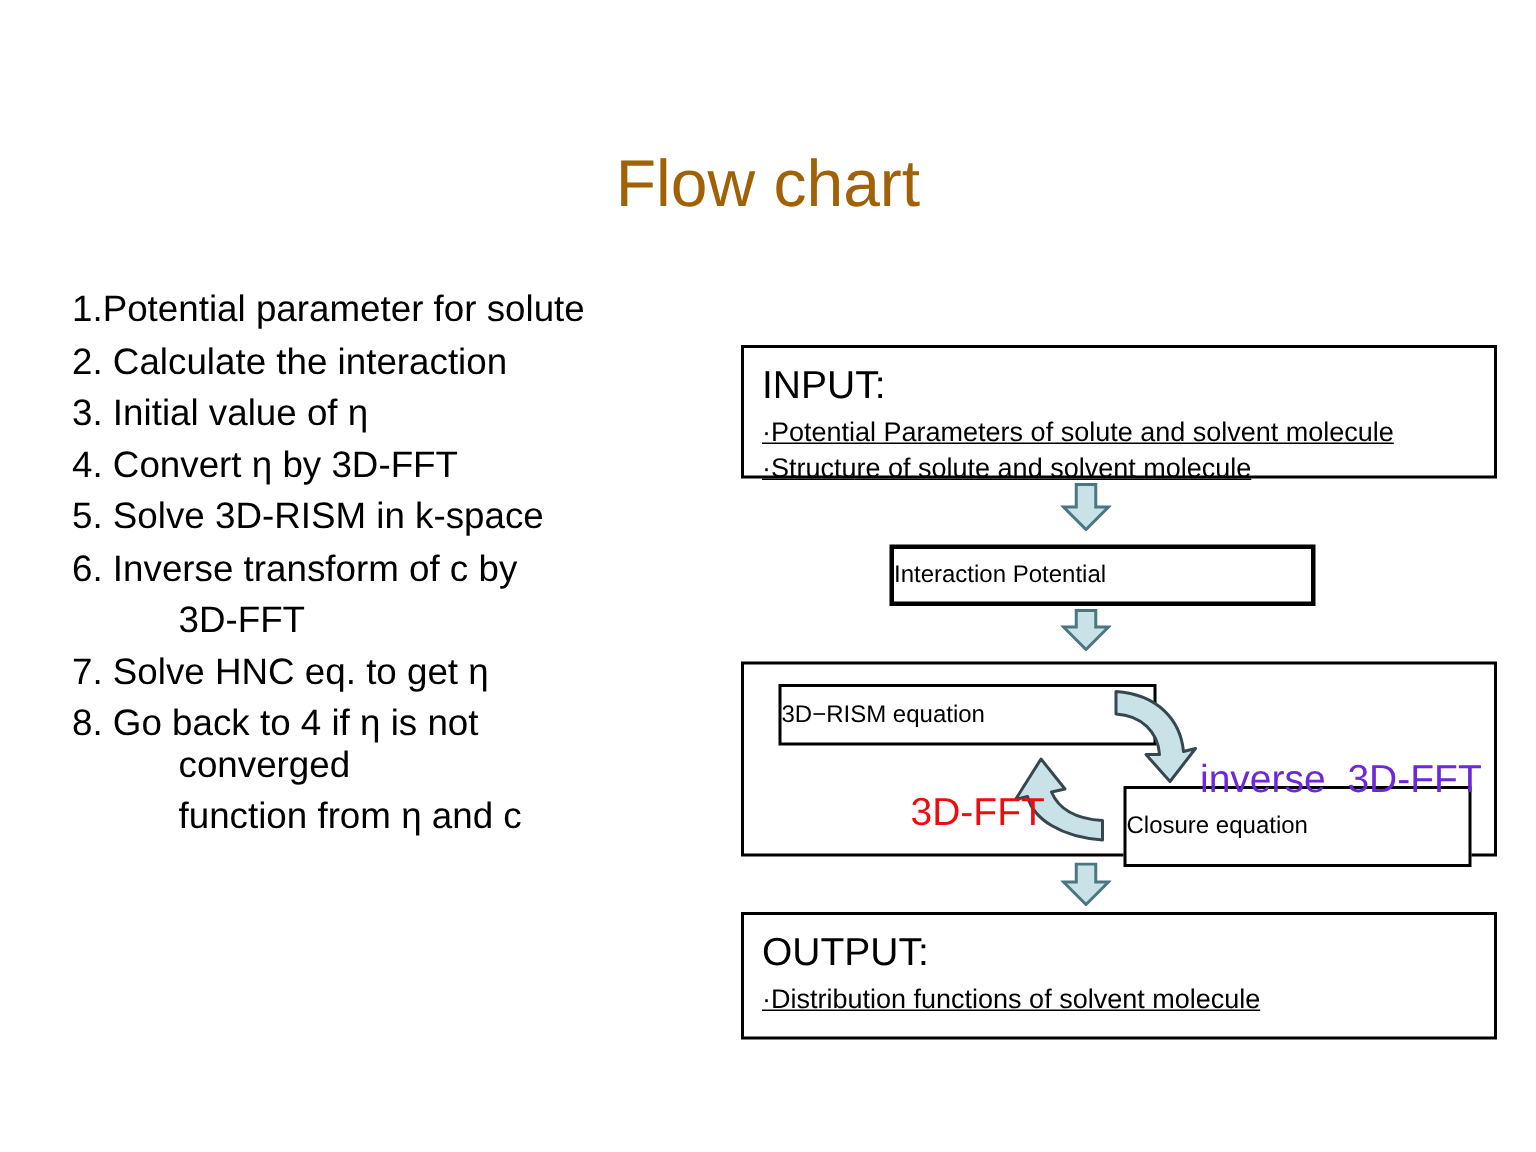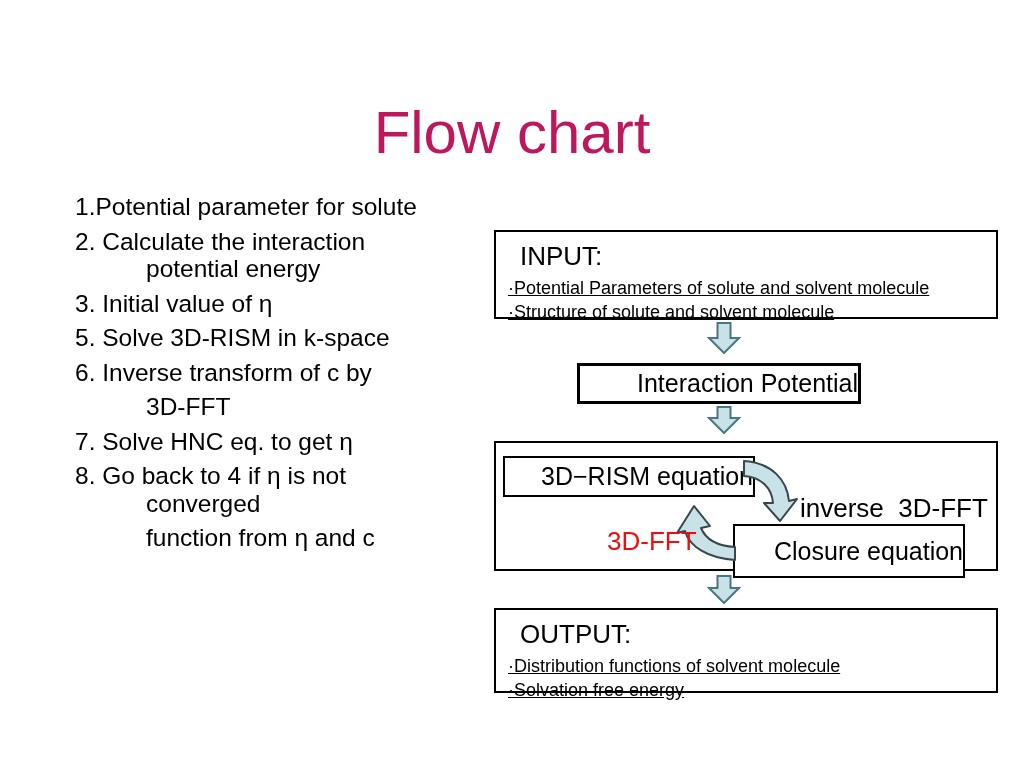--- a/index.html
+++ b/index.html
@@ -9,49 +9,50 @@
     width: 1024px; height: 768px;
     background: #ffffff;
     overflow: hidden;
     font-family: "Liberation Sans", "DejaVu Sans", sans-serif;
     color: #000;
   }
   .title {
     position: absolute;
     left: 0; top: 98px; width: 1024px;
     text-align: center;
-    font-size: 60px;
+    font-size: 44px;
     letter-spacing: 0px;
-    color: #be185d;
+    color: #a16207;
   }
   .steps {
     position: absolute;
     left: 48px; top: 193px; width: 450px;
     font-size: 24.5px;
     line-height: 27.5px;
   }
   .step { margin-bottom: 7px; }
-  .step-line { white-space: nowrap; margin-left: 27px; }
+  .step-line { white-space: nowrap; }
   .step-line.cont { padding-left: 71px; }
 
   
   .fc-box {
     position: absolute;
     border: 2px solid #000;
     background: #fff;
   }
   .fc-label-box {
     position: absolute;
     border: 2px solid #000;
     background: #fff;
-    display: flex; align-items: center; justify-content: flex-end;
-    font-size: 25px;
+    display: flex; align-items: center; justify-content: flex-start;
+    font-size: 16px;
     white-space: nowrap;
+    margin-left: 16px;
   }
-  .io-head { font-size: 26px; margin-bottom: 5px; margin-left: 12px; }
+  .io-head { font-size: 26px; margin-bottom: 5px; }
   .io-bullet { font-size: 18px; line-height: 23.5px; text-decoration: underline; }
   .io-text { padding: 9px 8px 0 12px; }
 
   .red-label {
     position: absolute;
     font-size: 26px;
     white-space: pre;
   }
   svg.arrow { position: absolute; pointer-events: none; }
 </style>
@@ -61,24 +62,26 @@
 <div class="slide">
 
   <div class="title">Flow chart</div>
 
   <div class="steps">
       <div class="step">
         <div class="step-line">1.Potential parameter for solute</div>
       </div>
       <div class="step">
         <div class="step-line">2. Calculate the interaction</div>
-        <div class="step-line cont">potential energy</div>
       </div>
       <div class="step">
         <div class="step-line">3. Initial value of η</div>
+      </div>
+      <div class="step">
+        <div class="step-line">4. Convert η by 3D-FFT</div>
       </div>
       <div class="step">
         <div class="step-line">5. Solve 3D-RISM in k-space</div>
       </div>
       <div class="step">
         <div class="step-line">6. Inverse transform of c by</div>
       </div>
       <div class="step">
         <div class="step-line cont">3D-FFT</div>
       </div>
@@ -122,28 +125,27 @@
 
   <div class="fc-label-box" style="left: 733px; top: 524px; width: 232px; height: 54px; border-color: rgb(0, 0, 0);">
     <span>Closure equation</span>
   </div>
 
   <svg class="arrow" style="left:494px; top:441px;" width="504" height="130" viewBox="494 441 504 130">
     <path class="curved-arrow" stroke-width="2" stroke-linejoin="round" d="M 744,461 C 772,463 787,480 789,501 L 797,499 L 780,521 L 764,503 L 773,503 C 772,488 761,477 744,476 Z" fill="#c9e2e8" stroke="#37474f"></path>
     <path class="curved-arrow" stroke-width="2" stroke-linejoin="round" d="M 735,560 C 707,558 689,546 685,531 L 677,533 L 694,506 L 710,526 L 701,528 C 706,540 718,546 735,547 Z" fill="#c9e2e8" stroke="#37474f"></path>
   </svg>
 
-  <div class="red-label" style="left: 800px; top: 493px; color: #000000;">inverse  3D-FFT</div>
+  <div class="red-label" style="left: 800px; top: 504px; color: #6d28d9;">inverse  3D-FFT</div>
   <div class="red-label" style="left: 607px; top: 526px; color: rgb(238, 13, 13);">3D-FFT</div>
 
   <svg class="arrow block-arrow" style="left:707px; top:575px;" width="34" height="29" viewBox="0 0 34 29">
     <polygon points="10.5,1 23.5,1 23.5,13 32,13 17,28 2,13 10.5,13" stroke-width="2" fill="#c9e2e8" stroke="#4a7681"></polygon>
   </svg>
 
   <div class="fc-box" style="left: 494px; top: 608px; width: 504px; height: 85px; border-color: rgb(0, 0, 0);">
     <div class="io-text">
       <div class="io-head">OUTPUT:</div>
       <div class="io-bullet">·Distribution functions of solvent molecule</div>
-      <div class="io-bullet">·Solvation free energy</div>
     </div>
   </div>
 
 </div>
 
 </body></html>

